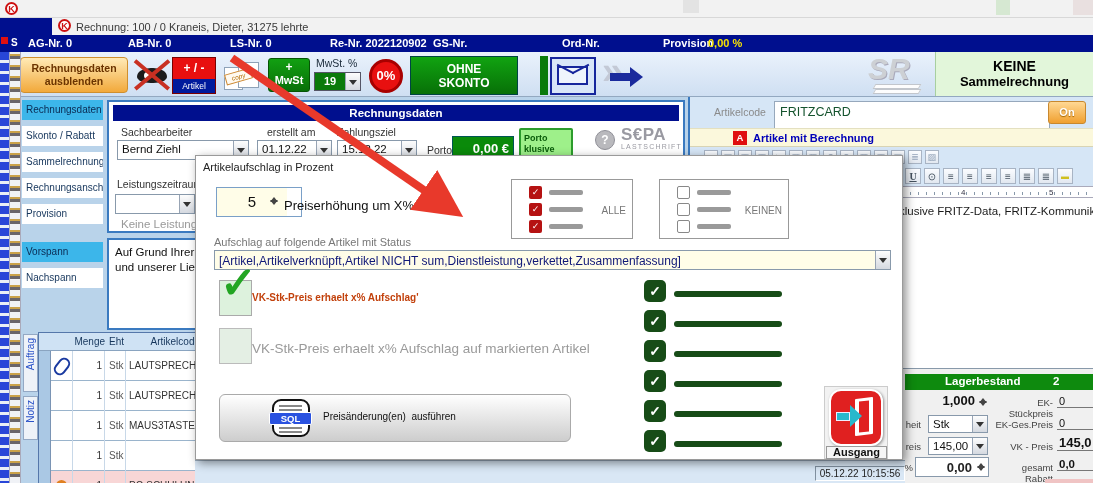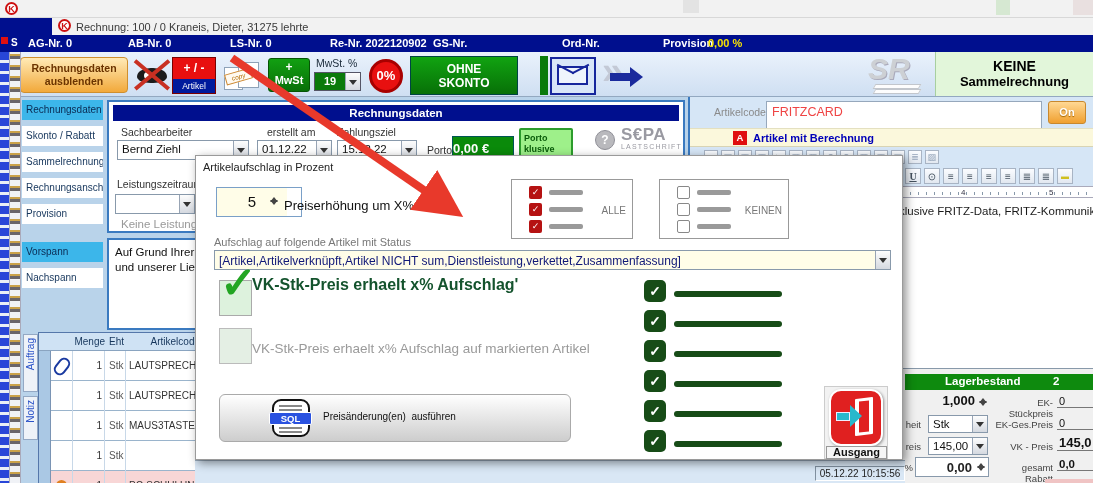--- a/index.html
+++ b/index.html
@@ -96,21 +96,21 @@
 #lbl-erst{left:158px;top:24px}
 #lbl-ziel{left:228px;top:24px}
 #lbl-porto{left:318px;top:42px}
 .dd{position:absolute;background:#fff;border:1px solid #8899ab}
 .ddv{display:block;padding:2px 16px 0 4px;font-size:11.5px;white-space:nowrap;overflow:hidden;color:#111}
 .ddb{position:absolute;right:0;top:0;bottom:0;width:15px;background:linear-gradient(#fdfdfd,#d5d9e0);border-left:1px solid #98a4b4}
 .ddb::after{content:"";position:absolute;left:3px;top:50%;margin-top:-2px;width:0;height:0;border:4px solid transparent;border-top:5px solid #333}
 #dd-sach{left:8px;top:38px;width:132px;height:20px}
 #dd-erst{left:148px;top:38px;width:75px;height:20px}
 #dd-ziel{left:228px;top:38px;width:80px;height:20px}
-#porto-box{position:absolute;left:343px;top:34px;width:62px;height:25px;background:#0a8a0a;border:1px solid #055;color:#fff;font-weight:bold;font-size:13px;padding:4px 4px 0 0}
+#porto-box{position:absolute;left:343px;top:34px;width:62px;height:25px;background:#0a8a0a;border:1px solid #055;color:#fff;font-weight:bold;font-size:13px;text-align:right;padding:4px 4px 0 0}
 #porto-btn{position:absolute;left:410px;top:26px;width:54px;height:33px;background:#9ef08a;border:2px solid #2c9c2c;border-radius:2px;color:#0a5c0a;font-weight:bold;font-size:9px;line-height:11px;padding:3px 0 0 3px;text-align:left}
 #help{position:absolute;left:486px;top:28px;width:20px;height:20px;border-radius:50%;background:#b9b9bd;border:1px solid #909098;color:#fff;font-weight:bold;font-size:12px;text-align:center;line-height:18px}
 #sepa{position:absolute;left:512px;top:24px;width:62px;height:32px;color:#9a9aa2}
 #sepa .s1{font-size:17px;font-weight:bold;letter-spacing:.5px;line-height:17px}
 #sepa .s2{font-size:7px;letter-spacing:1.2px}
 #lbl-leist{left:8px;top:76px}
 #dd-leist{left:6px;top:92px;width:80px;height:20px}
 #keine-leist{position:absolute;left:12px;top:116px;color:#999;font-size:11.5px}
 
 
@@ -131,21 +131,21 @@
 .td-icon{position:absolute;left:12px;top:0;width:22px;height:30px;border-right:1px solid #c8d8e8}
 .td-icon.paperclip::before{content:"";display:block;width:8px;height:15px;border:2px solid #1a3aa0;border-radius:6px;transform:rotate(38deg);margin:6px auto 0}
 .td-icon.stamp::before{content:"";display:block;width:11px;height:11px;background:#e08020;border-radius:50% 50% 50% 20%;margin:9px auto 0}
 .td-menge{left:34px;width:32px;text-align:right;padding-right:2px;border-right:1px solid #c8d8e8}
 .td-eht{left:70px;width:17px;color:#555;border-right:1px solid #c8d8e8}
 .td-code{left:90px;width:73px}
 
 
 #rpanel{left:688px;top:97px;width:405px;height:386px;background:#d6e6f6;border-left:2px solid #3a7ac0}
 #lbl-code{position:absolute;left:24px;top:9px;color:#8a8a8a;font-size:10.5px}
-#inp-code{position:absolute;left:76px;top:4px;width:276px;height:29px;background:#fff;border:1px solid #96a8bc;font-size:12.5px;color:#ef4444;padding:3px 0 0 5px}
+#inp-code{position:absolute;left:84px;top:4px;width:276px;height:29px;background:#fff;border:1px solid #96a8bc;font-size:12.5px;color:#14532d;padding:3px 0 0 5px}
 #btn-on{position:absolute;left:358px;top:4px;width:38px;height:23px;background:linear-gradient(#ffd894,#f0a030);border:1px solid #c8882e;border-radius:3px;color:#fff;font-weight:bold;font-size:11px;text-align:center;line-height:21px;text-shadow:0 1px 1px #a06000}
 #ybar{position:absolute;left:0;top:31px;width:405px;height:19px;background:#fbf8dc;border-top:1px solid #e4e0c0;border-bottom:1px solid #d8d4b4}
 #abadge{position:absolute;left:43px;top:2px;width:14px;height:14px;background:#e01010;color:#fff;font-weight:bold;font-size:9.5px;text-align:center;line-height:14px}
 #abadge-text{position:absolute;left:63px;top:3px;color:#0000b8;font-weight:bold;font-size:11px}
 #icons1{position:absolute;left:14px;top:53px;display:flex;gap:3px}
 #icons2{position:absolute;left:215px;top:71px;display:flex;gap:3px}
 .itile{width:14px;height:14px;background:linear-gradient(#fafcff,#e2e8f0);border:1px solid #a8b4c4;color:#93a3b8;font-size:9px;text-align:center;line-height:13px;overflow:hidden}
 #icons2 .itile{width:16px;height:16px;font-size:10px;line-height:15px;color:#45525f}
 #icons2 .itile:nth-of-type(1){font-family:"Liberation Serif",serif;font-weight:bold;text-decoration:underline}
 #icons2 .itile:nth-of-type(9){color:#d0c020;font-size:8px}
@@ -204,21 +204,21 @@
 .rbox.empty::after{content:""}
 .rline{width:34px;height:5px;background:#9a9a9a;border-radius:2px;margin:4px 0 0 7px}
 .sel-label{position:absolute;right:6px;top:0;height:60px;display:flex;align-items:center;font-size:10px;color:#777}
 #lbl-status{position:absolute;left:18px;top:80px;font-size:11px;color:#777}
 #dd-status{left:18px;top:94px;width:677px;height:20px;background:#fffde8}
 #dd-status .ddv{color:#101878;font-size:12px;padding-top:3px}
 .gcb{position:absolute;width:33px;height:36px;border:1px solid #aaa}
 #cb1{left:23px;top:124px;background:#ddf2dd}
 #cb1::after{content:"\2713";position:absolute;left:0;top:-24px;font-size:44px;font-weight:bold;color:#23a523}
 #cb2{left:23px;top:172px;background:#e4efe4;border-color:#bbb}
-#cb1-label{position:absolute;left:56px;top:120px;font-weight:bold;font-size:16px;color:#14532d}
+#cb1-label{position:absolute;left:56px;top:136px;font-weight:bold;font-size:10px;color:#c2410c}
 #cb2-label{position:absolute;left:56px;top:185px;font-size:13.5px;color:#9a9a9a}
 #checklist{position:absolute;left:448px;top:124px}
 .clrow{display:flex;height:22px;margin-bottom:8px}
 .clbox{width:22px;height:22px;background:#174c17;border-radius:5px;color:#fff;font-weight:bold;font-size:14px;text-align:center;line-height:22px}
 .clbox::after{content:"\2713"}
 .clline{width:108px;height:6px;background:#174c17;border-radius:3px;margin:11px 0 0 8px}
 #btn-sql{position:absolute;left:23px;top:238px;width:352px;height:48px;background:linear-gradient(#ffffff,#cdcdcd);border:1px solid #aaa;border-radius:6px}
 #sqlicon{position:absolute;left:52px;top:4px;width:38px;height:38px;background:#fff;border:2.5px solid #111;border-radius:9px}
 #sqlicon .ln{position:absolute;left:5px;width:23px;height:2px;background:#888}
 #sqlicon .l1{top:4px}#sqlicon .l2{top:8px}#sqlicon .l3{top:26px}#sqlicon .l4{top:30px}

